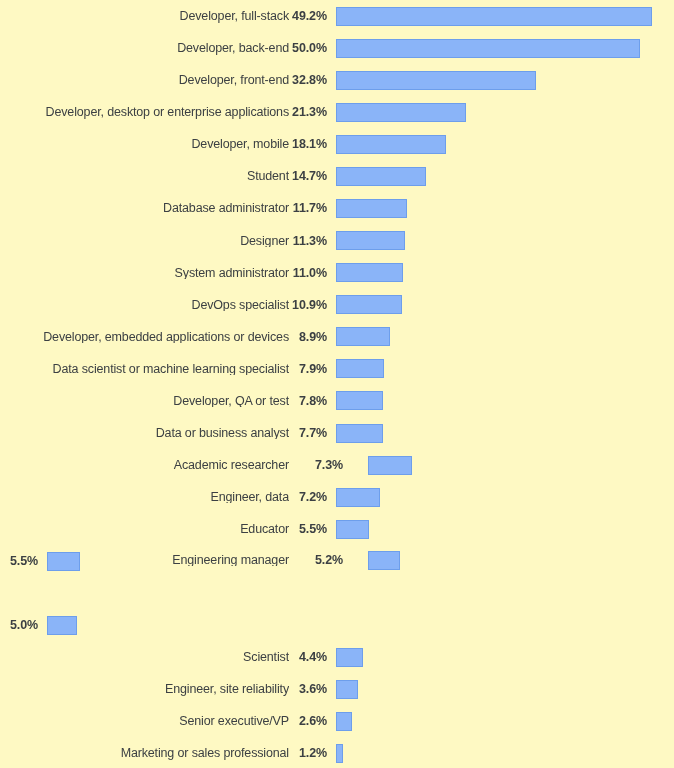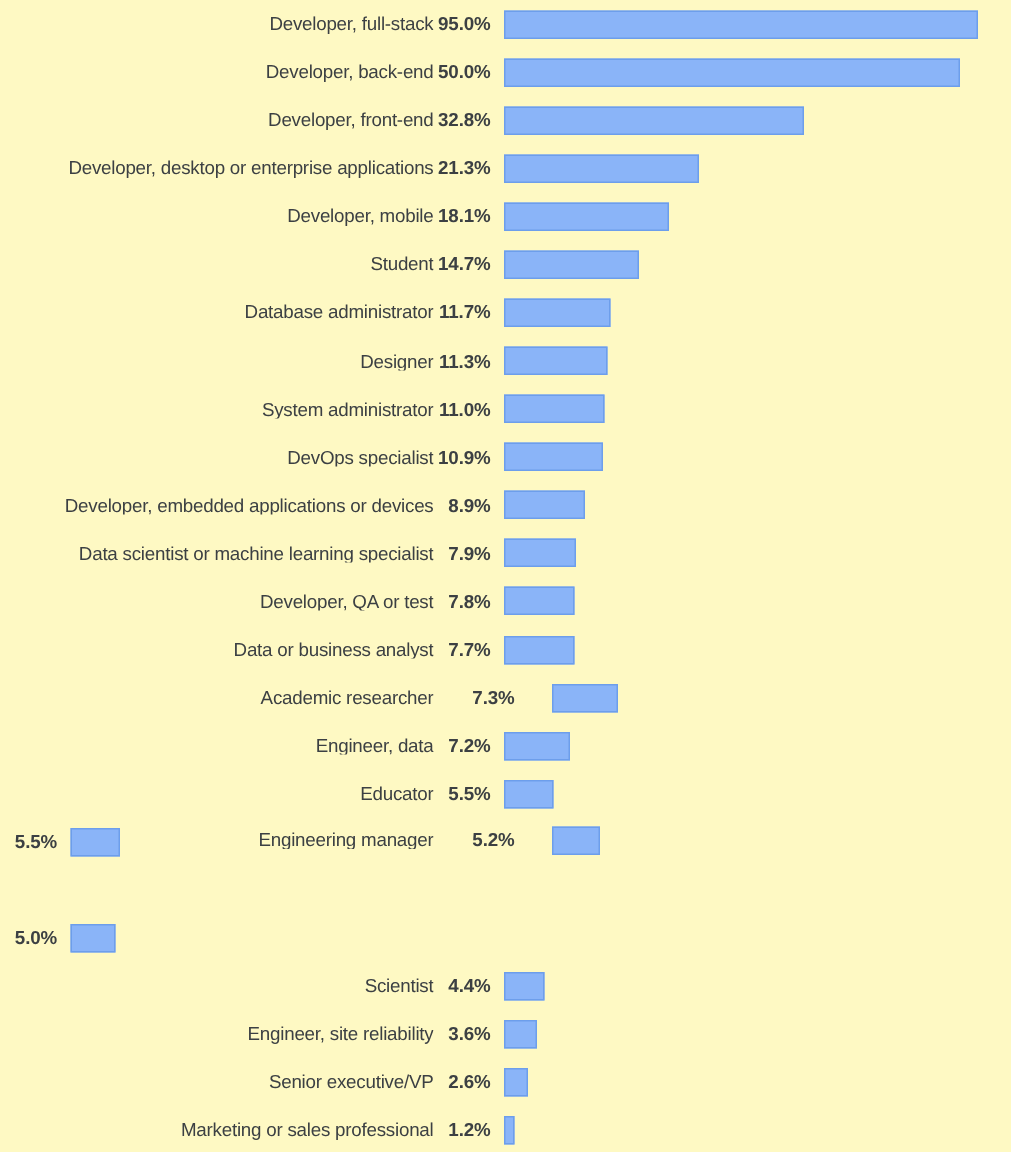--- a/index.html
+++ b/index.html
@@ -74,21 +74,21 @@
   }
 </style>
 </head>
 <body>
 
 <div id="chart-root" style="background: #fef9c3;">
 
   <div class="rows">
       <div class="row" style="top: 0.5px;">
         <div class="cat-label">Developer, full-stack</div>
-        <div class="val-label">95.0%</div>
+        <div class="val-label">49.2%</div>
         <div class="bar-track">
           <div class="bar" style="width: 316px; background: rgb(138, 180, 248); border-color: rgb(109, 158, 235);"></div>
         </div>
       </div>
       <div class="row" style="top: 32.54px;">
         <div class="cat-label">Developer, back-end</div>
         <div class="val-label">50.0%</div>
         <div class="bar-track">
           <div class="bar" style="width: 304.432px; background: rgb(138, 180, 248); border-color: rgb(109, 158, 235);"></div>
         </div>

